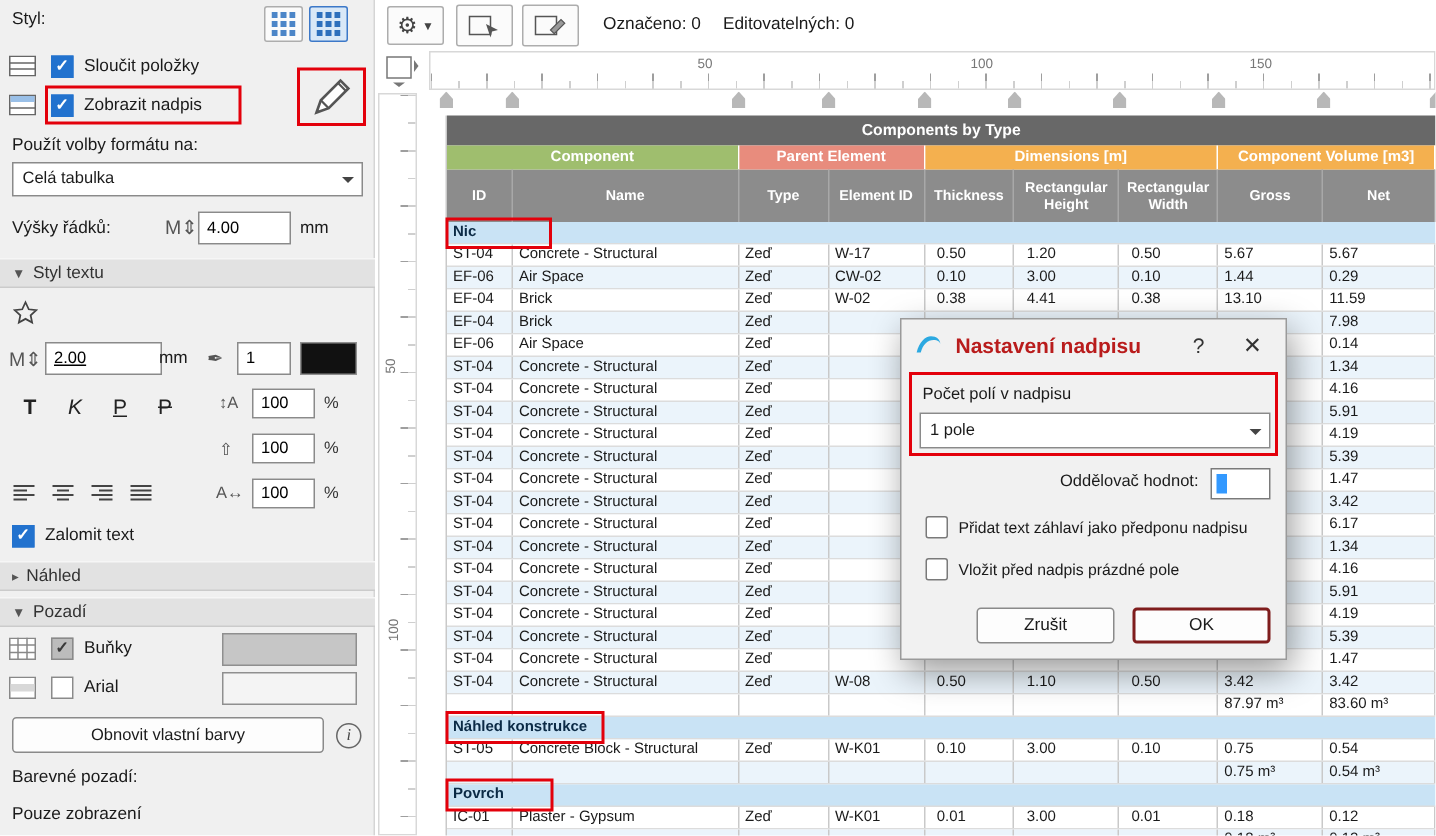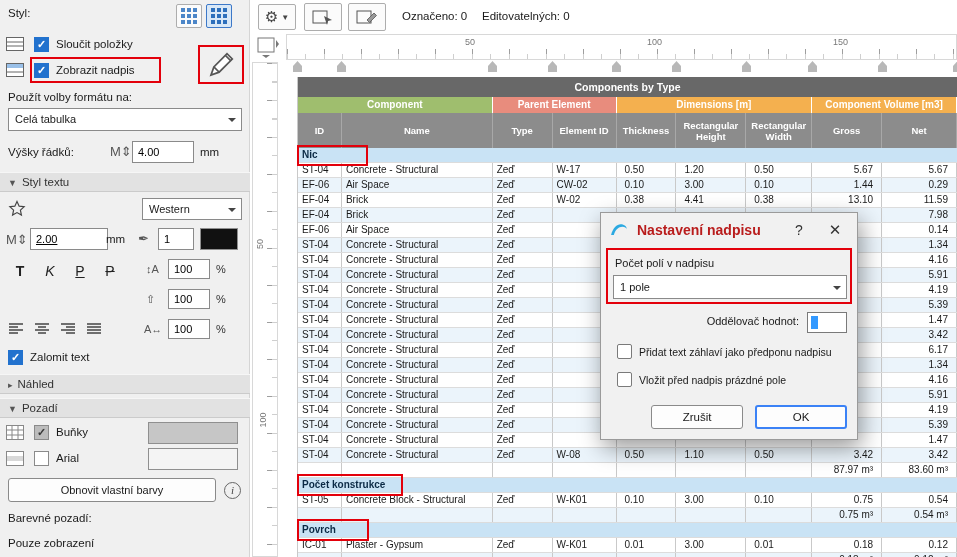--- a/index.html
+++ b/index.html
@@ -52,33 +52,33 @@
   .t-title { height:20px; background:#686868; color:#fff; font-size:10.5px; font-weight:bold; text-align:center; line-height:20px; }
   .t-grouprow { display:flex; height:16px;align-items:center; }
   .t-gcell { height:16px; color:#fff; font-size:10px; font-weight:bold; text-align:center; line-height:16px; border-right:1px solid #fff; overflow:hidden; white-space:nowrap; }
   .t-colrow { display:flex; height:35px; background:#8C8C8C; }
   .t-ccell { height:35px; color:#fff; font-size:9.5px; font-weight:bold; display:flex; align-items:center; justify-content:center; text-align:center; line-height:11px; border-right:1px solid #A8A8A8; padding:0 2px; }
   .row { display:flex; height:15px; border-bottom:1px solid #DCDCDC; background:#fff; }
   .row.alt { background:#EBF4FB; }
   .row.grp { background:#C9E3F5; }
   .cell { height:14px; font-size:10px; line-height:14px; border-right:1px solid #C9C9C9; white-space:nowrap; overflow:hidden; padding:0 4px; }
   .cell.c-mid { padding-left:8px; }
-  .cell.c-num { text-align:right; padding-right:8px; }
+  .cell.c-num { padding-right:8px; }
   .gcellfull { width:660px; font-size:10px; line-height:14px; font-weight:bold; padding-left:4px; color:#0b2a45; }
 
   
   .dialog { position:absolute; left:600px; top:212px; width:258px; height:228px; background:#F1F1F1; border:1px solid #9A9A9A; box-shadow:3px 8px 22px rgba(0,0,0,.40); z-index:40; }
   .dtitlebar { position:absolute; left:0; top:0; width:100%; height:34px; display:flex; align-items:center; padding:0 8px; gap:8px; }
   .dtitle { font-size:14px; color:#b91c1c; font-weight:bold; flex:0 0 auto; }
   .dwinbtn { width:28px; height:26px; display:flex; align-items:center; justify-content:center; font-size:14px; color:#333; }
   .dlabel { position:absolute; font-size:11px; color:#1a1a1a; }
   .dcheck { position:absolute; width:15px; height:15px; border:1px solid #7A7A7A; background:#fff; border-radius:2px; }
   .dcbtxt { position:absolute; font-size:10.5px; white-space:nowrap; }
   .dbtn { position:absolute; width:92px; height:24px; background:#FDFDFD; border:1px solid #8A8A8A; border-radius:3px; font-size:11.5px; display:flex; align-items:center; justify-content:center; }
-  .dbtn.default { border:2px solid #3b82f6; }
+  .dbtn.default { border:2px solid #7f1d1d; }
   .sepinp { position:absolute; width:40px; height:21px; background:#fff; border:1px solid #7A7A7A; }
   .selbar { position:absolute; left:3px; top:3px; width:7px; height:13px; background:#3399FF; }
 
   .redbox { position:absolute; border:2px solid #E3000B; z-index:60; pointer-events:none; }
   svg { display:block; }
 </style>
 </head>
 <body>
 
 <div class="panel">
@@ -152,23 +152,20 @@
   <input class="inp" style="left: 132px; top: 141px; width: 62px; height: 22px;" value="4.00">
   <span class="lbl" style="left:200px;top:146px">mm</span>
 
   <div class="secbar" style="top:172px"><span class="arr">▼</span><span>Styl textu</span></div>
 
   <span class="abs" style="left:7px;top:199px">
     <svg width="20" height="20" viewBox="0 0 24 24">
         <path d="M12 3l2.6 5.6 6 .7-4.5 4.1 1.2 5.9-5.3-3-5.3 3 1.2-5.9L3.4 9.3l6-.7z" fill="none" stroke="#444" stroke-width="1.4"></path>
       </svg>
   </span>
-  <div class="dd" style="left:142px;top:198px;width:100px;height:22px">
-    <span>Western</span><span class="caret"></span>
-  </div>
 
   <span class="micon" style="left:6px;top:232px;font-size:13px">M⇕</span>
   <input class="inp" style="left: 30px; top: 228px; width: 78px; height: 22px; text-decoration: underline;" value="2.00">
   <span class="lbl" style="left:106px;top:233px">mm</span>
   <span class="micon" style="left:138px;top:231px;font-size:13px">✒</span>
   <input class="inp" style="left: 158px; top: 228px; width: 36px; height: 22px;" value="1">
   <span class="swatch" style="left:200px;top:228px;width:38px;height:22px;background:#111"></span>
 
   <span class="fmtbtn" style="left:8px;top:260px;font-weight:bold">T</span>
   <span class="fmtbtn" style="left:38px;top:260px;font-style:italic">K</span>
@@ -539,21 +536,21 @@
       <div class="cell" style="width: 151px;"></div>
       <div class="cell" style="width: 60px;"></div>
       <div class="cell" style="width: 64px;"></div>
       <div class="cell" style="width: 60px;"></div>
       <div class="cell" style="width: 70px;"></div>
       <div class="cell" style="width: 66px;"></div>
       <div class="cell c-num" style="width: 70px;">87.97 m³</div>
       <div class="cell c-num" style="width: 75px;">83.60 m³</div>
     </div>
     <div class="row grp">
-      <div class="gcellfull">Počet konstrukce</div>
+      <div class="gcellfull">Náhled konstrukce</div>
     </div>
     <div class="row">
       <div class="cell" style="width: 44px;">ST-05</div>
       <div class="cell" style="width: 151px;">Concrete Block - Structural</div>
       <div class="cell" style="width: 60px;">Zeď</div>
       <div class="cell" style="width: 64px;">W-K01</div>
       <div class="cell c-mid" style="width: 60px;">0.10</div>
       <div class="cell c-mid" style="width: 70px;">3.00</div>
       <div class="cell c-mid" style="width: 66px;">0.10</div>
       <div class="cell c-num" style="width: 70px;">0.75</div>

